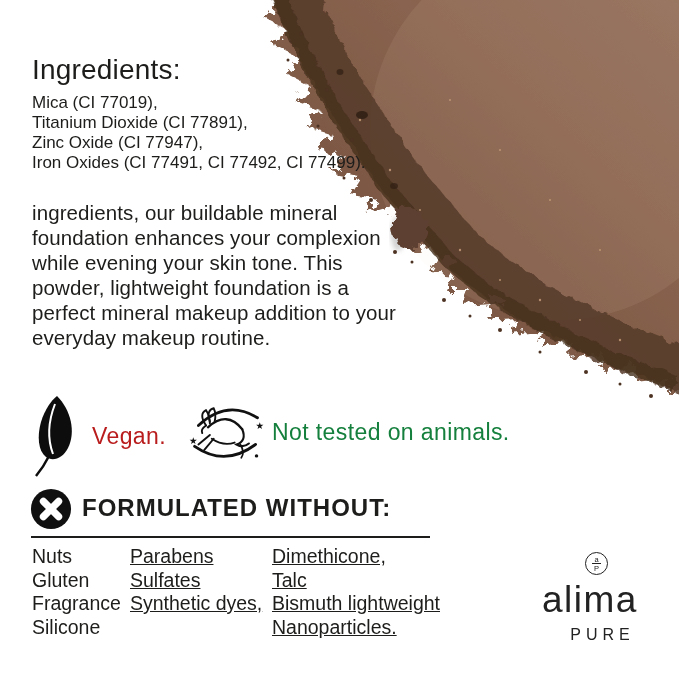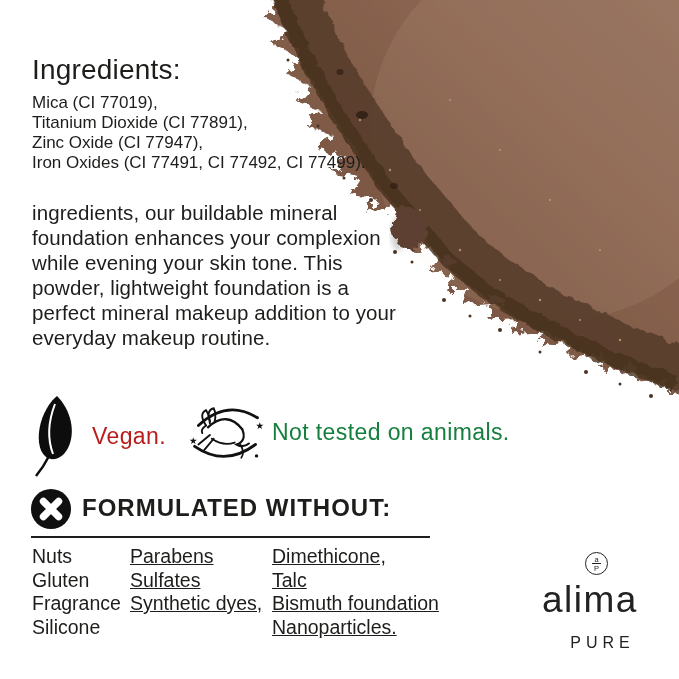--- a/index.html
+++ b/index.html
@@ -44,21 +44,21 @@
   .mono-circle {
     left:585px; top:552px; width:23px; height:23px;
     border:1.5px solid #222; border-radius:50%;
     display:flex; flex-direction:column; align-items:center; justify-content:center;
     font-size:7.5px; line-height:7px; color:#222;
   }
   .mono-line { width:9px; height:1px; background:#222; margin:0.5px 0; }
   .brand-name { left:542px; top:580px; width:116px; 
     font-size:37px; line-height:40px; letter-spacing:1.5px; color:#222; font-weight:400; }
   .brand-descriptor { left:542px; top:626px; width:116px; text-align:center;
-    font-size:16px; letter-spacing:5px; color:#222; font-weight:400; text-indent:5px;margin-top:8px; }
+    font-size:16px; letter-spacing:5px; color:#222; font-weight:400; text-indent:5px; }
 </style>
 </head>
 <body>
 
 <svg class="powder" viewBox="0 0 679 412" xmlns="http://www.w3.org/2000/svg" aria-hidden="true">
   <defs>
     <linearGradient id="pg" x1="0" y1="1" x2="1" y2="0">
       <stop offset="0" stop-color="#5f4130"></stop>
       <stop offset="0.3" stop-color="#7a5642"></stop>
       <stop offset="0.65" stop-color="#8a6450"></stop>
@@ -192,21 +192,21 @@
     <div>Silicone</div>
   </div>
 <div class="abs fw-col fw-col-2">
     <div>Parabens</div>
     <div>Sulfates</div>
     <div>Synthetic dyes,</div>
   </div>
 <div class="abs fw-col fw-col-3">
     <div>Dimethicone,</div>
     <div>Talc</div>
-    <div>Bismuth foundation</div>
+    <div>Bismuth lightweight</div>
     <div>Nanoparticles.</div>
   </div>
 
 <div class="abs mono-circle">
   <span>a</span>
   <span class="mono-line"></span>
   <span>P</span>
 </div>
 <div class="abs brand-name">alima</div>
 <div class="abs brand-descriptor">PURE</div>

